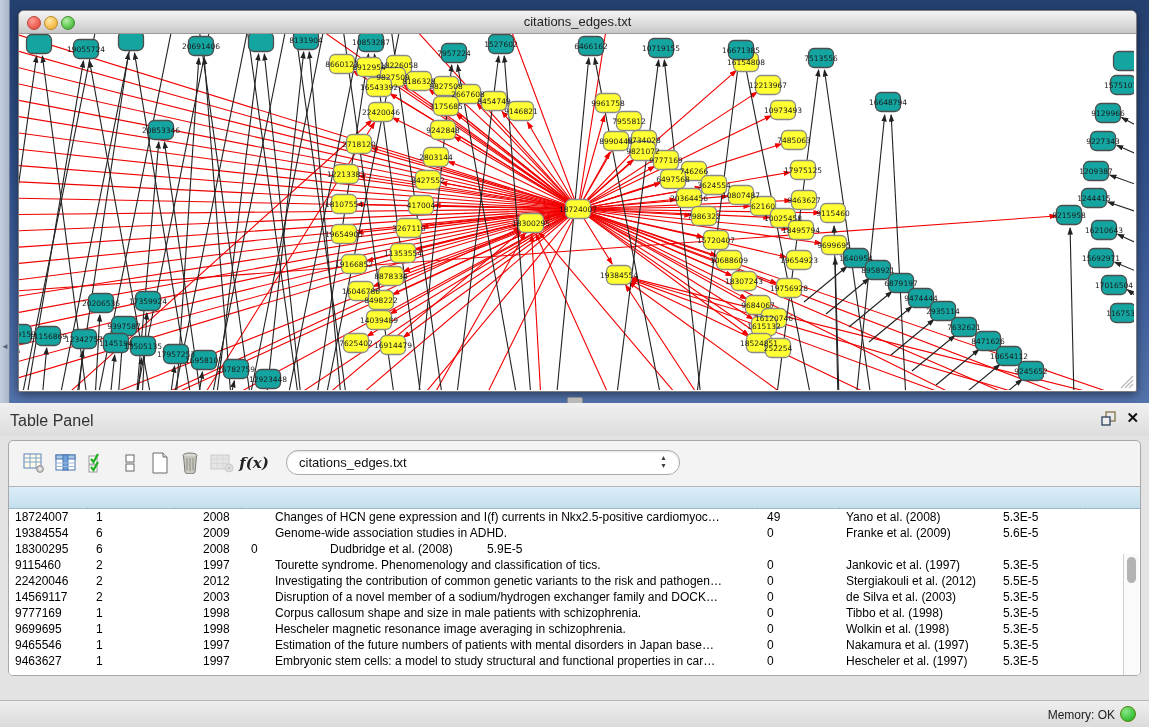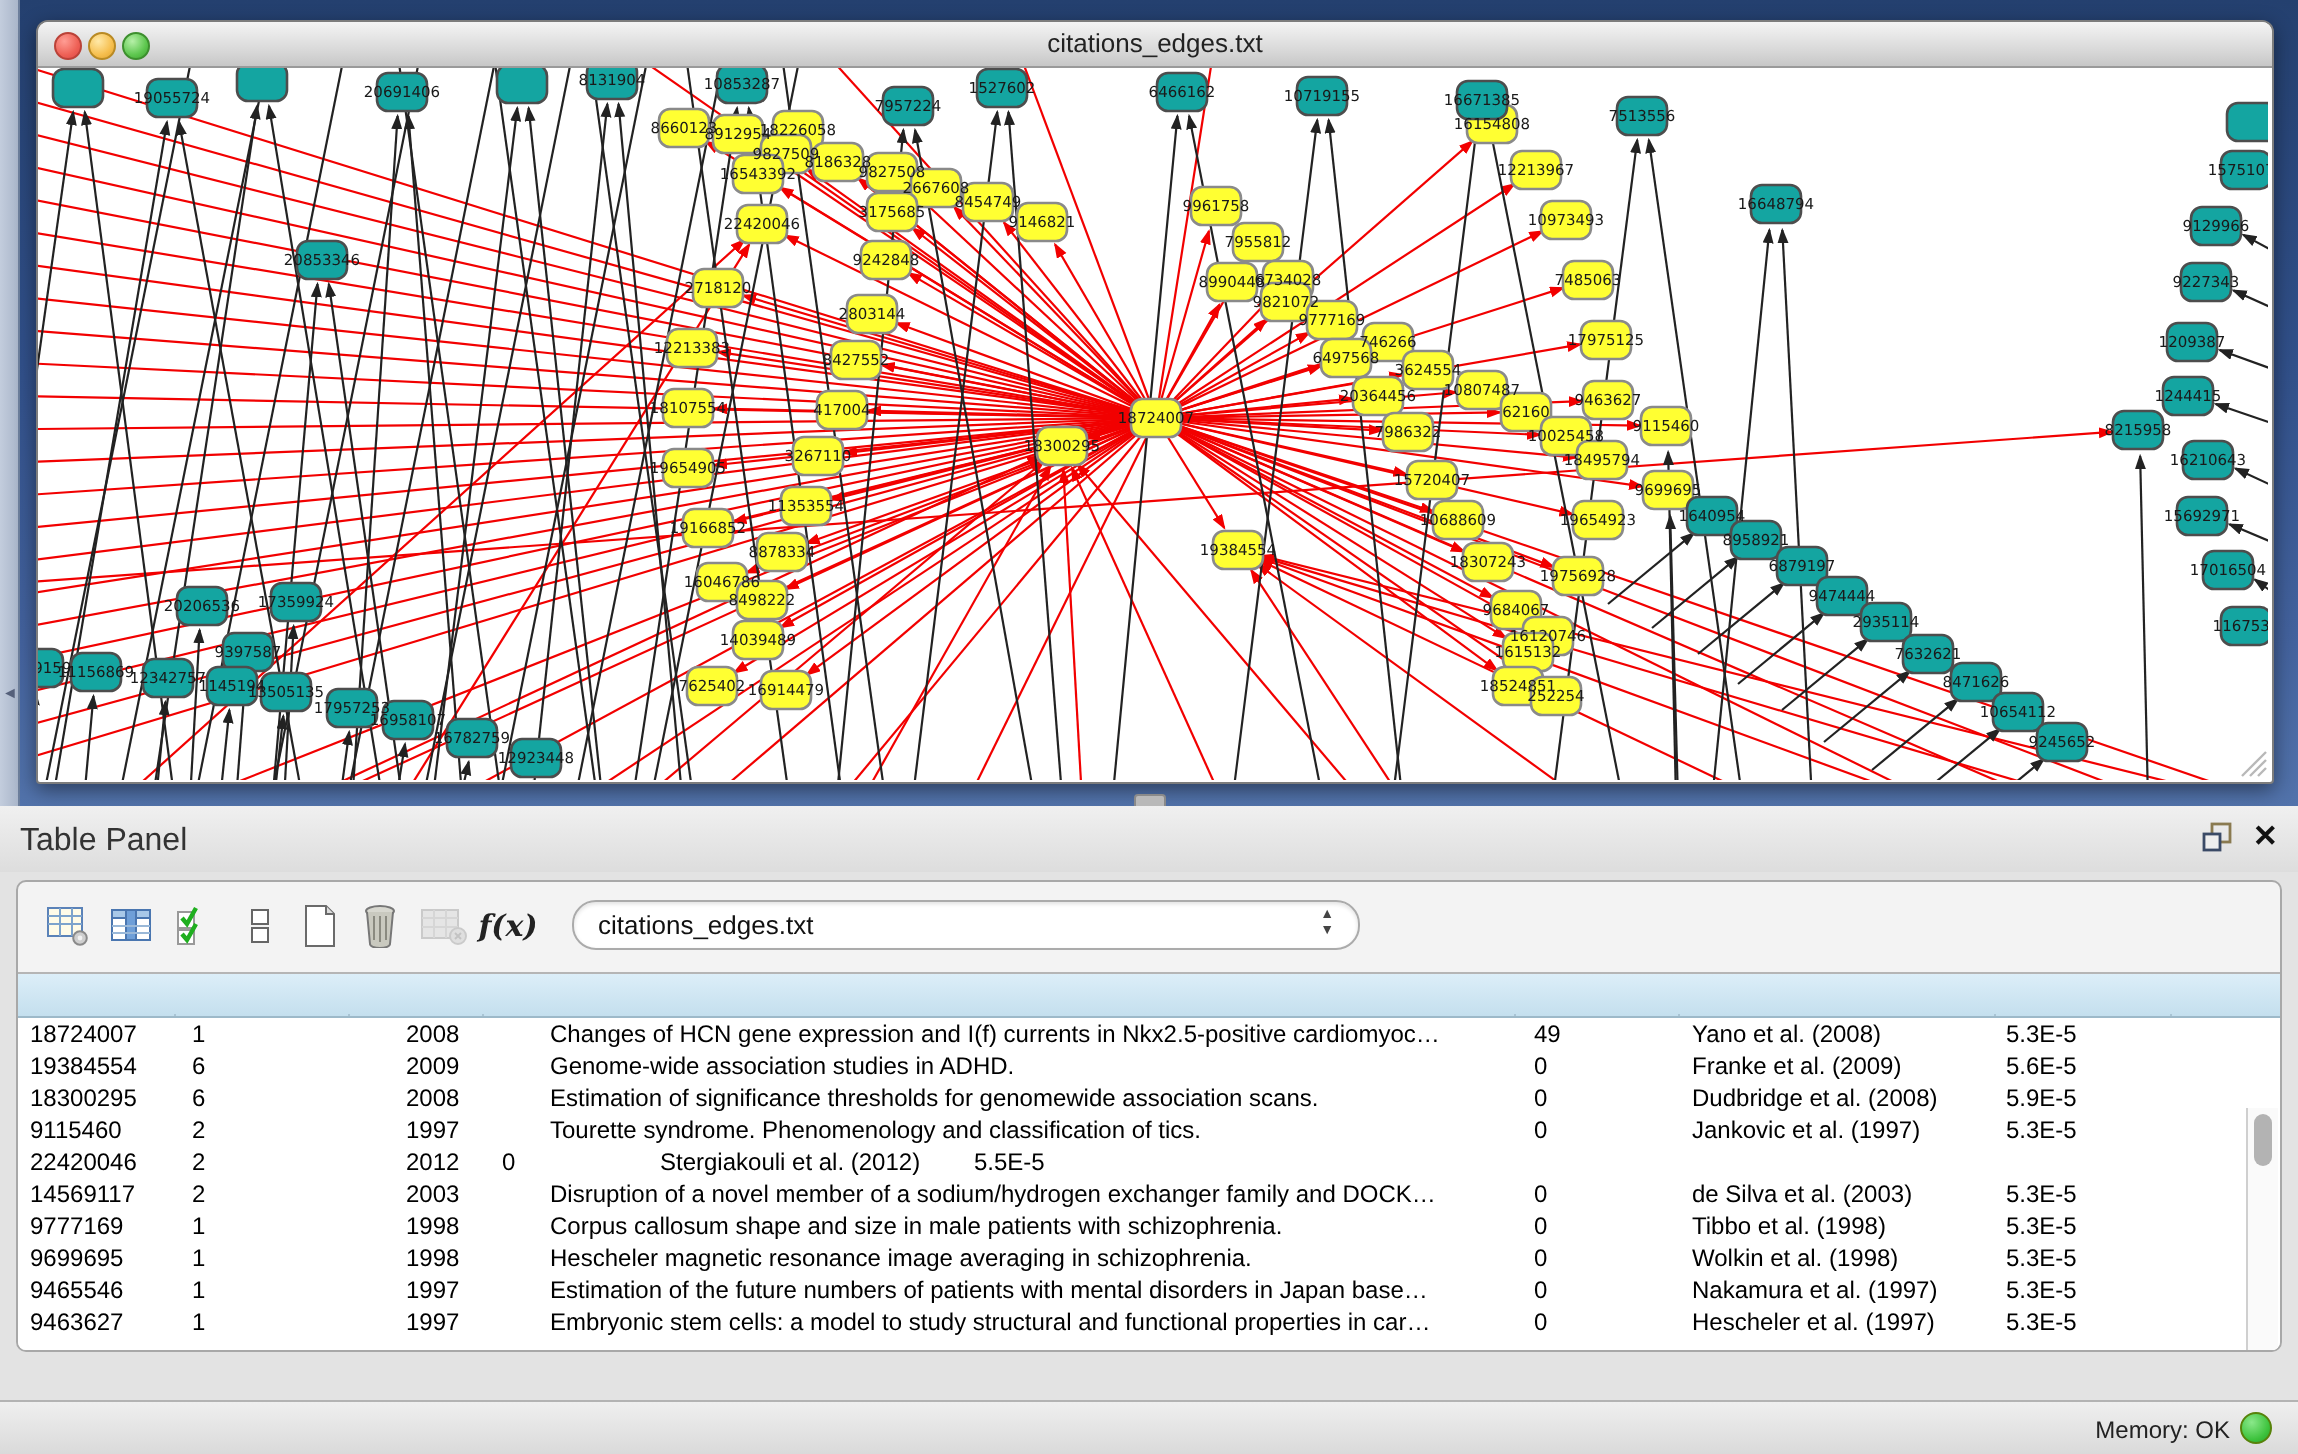--- a/index.html
+++ b/index.html
@@ -636,38 +636,38 @@
             <div class="td c2">2009</div>
             <div class="td c3">Genome-wide association studies in ADHD.</div>
             <div class="td c4">0</div>
             <div class="td c5">Franke et al. (2009)</div>
             <div class="td c6">5.6E-5</div>
           </div>
           <div class="tr">
             <div class="td c0">18300295</div>
             <div class="td c1">6</div>
             <div class="td c2">2008</div>
-            <div class="td c3">Estimation of significance thresholds for genomewide association scans.</div>
             <div class="td c4">0</div>
             <div class="td c5">Dudbridge et al. (2008)</div>
             <div class="td c6">5.9E-5</div>
           </div>
           <div class="tr">
             <div class="td c0">9115460</div>
             <div class="td c1">2</div>
             <div class="td c2">1997</div>
             <div class="td c3">Tourette syndrome. Phenomenology and classification of tics.</div>
             <div class="td c4">0</div>
             <div class="td c5">Jankovic et al. (1997)</div>
             <div class="td c6">5.3E-5</div>
           </div>
           <div class="tr">
             <div class="td c0">22420046</div>
             <div class="td c1">2</div>
             <div class="td c2">2012</div>
+            <div class="td c3">Investigating the contribution of common genetic variants to the risk and pathogen…</div>
             <div class="td c4">0</div>
             <div class="td c5">Stergiakouli et al. (2012)</div>
             <div class="td c6">5.5E-5</div>
           </div>
           <div class="tr">
             <div class="td c0">14569117</div>
             <div class="td c1">2</div>
             <div class="td c2">2003</div>
             <div class="td c3">Disruption of a novel member of a sodium/hydrogen exchanger family and DOCK…</div>
             <div class="td c4">0</div>

